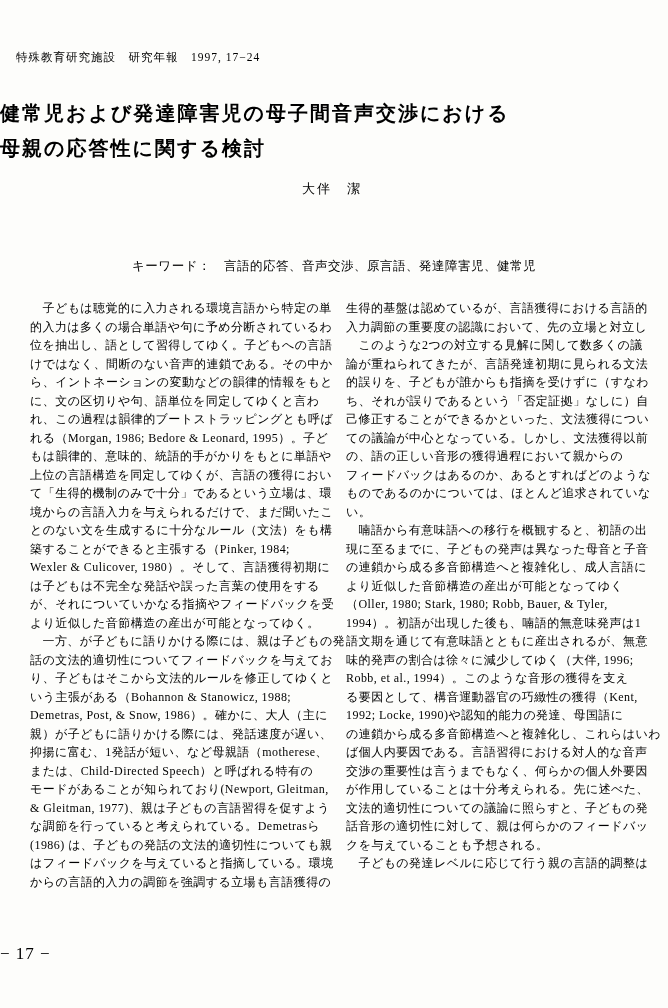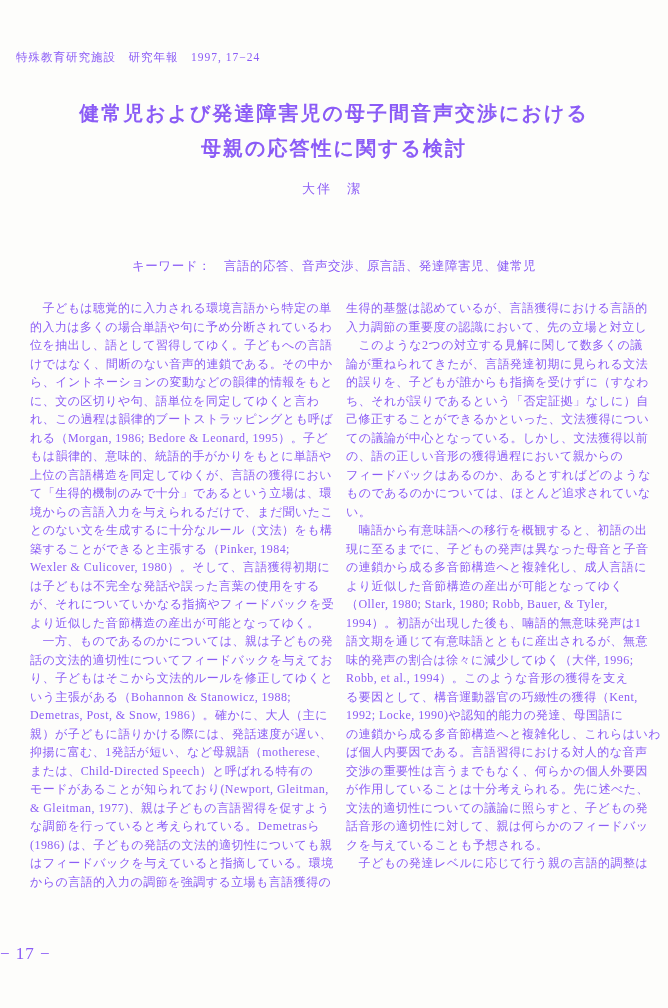--- a/index.html
+++ b/index.html
@@ -6,38 +6,37 @@
     margin: 0;
     padding: 0;
     background: #e8e8e8;
   }
   .page {
     position: relative;
     width: 668px;
     height: 1008px;
     margin: 0 auto;
     background: #fdfdfb;
-    color: #8b5cf6;
+    color: #000000;
     font-family: "Liberation Serif", "DejaVu Serif", serif;
     overflow: hidden;
   }
   .journal-header {
     position: absolute;
     left: 16px;
     top: 50px;
     font-size: 11.5px;
     letter-spacing: 1px;
     white-space: pre;
   }
   .title-block {
     position: absolute;
     top: 96px;
     left: 0;
     right: 0;
-    text-align: center;
   }
   .title-line {
     font-size: 20px;
     font-weight: 600;
     letter-spacing: 2px;
     line-height: 35px;
     white-space: pre;
   }
   .author {
     position: absolute;
@@ -127,21 +126,21 @@
         <div class="line">もは韻律的、意味的、統語的手がかりをもとに単語や</div>
         <div class="line">上位の言語構造を同定してゆくが、言語の獲得におい</div>
         <div class="line">て「生得的機制のみで十分」であるという立場は、環</div>
         <div class="line">境からの言語入力を与えられるだけで、まだ聞いたこ</div>
         <div class="line">とのない文を生成するに十分なルール（文法）をも構</div>
         <div class="line">築することができると主張する（Pinker, 1984;</div>
         <div class="line">Wexler &amp; Culicover, 1980）。そして、言語獲得初期に</div>
         <div class="line">は子どもは不完全な発話や誤った言葉の使用をする</div>
         <div class="line">が、それについていかなる指摘やフィードバックを受</div>
         <div class="line">より近似した音節構造の産出が可能となってゆく。</div>
-        <div class="line">　一方、ものであるのかについては、親は子どもの発</div>
+        <div class="line">　一方、が子どもに語りかける際には、親は子どもの発</div>
         <div class="line">話の文法的適切性についてフィードバックを与えてお</div>
         <div class="line">り、子どもはそこから文法的ルールを修正してゆくと</div>
         <div class="line">いう主張がある（Bohannon &amp; Stanowicz, 1988;</div>
         <div class="line">Demetras, Post, &amp; Snow, 1986）。確かに、大人（主に</div>
         <div class="line">親）が子どもに語りかける際には、発話速度が遅い、</div>
         <div class="line">抑揚に富む、1発話が短い、など母親語（motherese、</div>
         <div class="line">または、Child-Directed Speech）と呼ばれる特有の</div>
         <div class="line">モードがあることが知られており(Newport, Gleitman,</div>
         <div class="line">&amp; Gleitman, 1977)、親は子どもの言語習得を促すよう</div>
         <div class="line">な調節を行っていると考えられている。Demetrasら</div>

